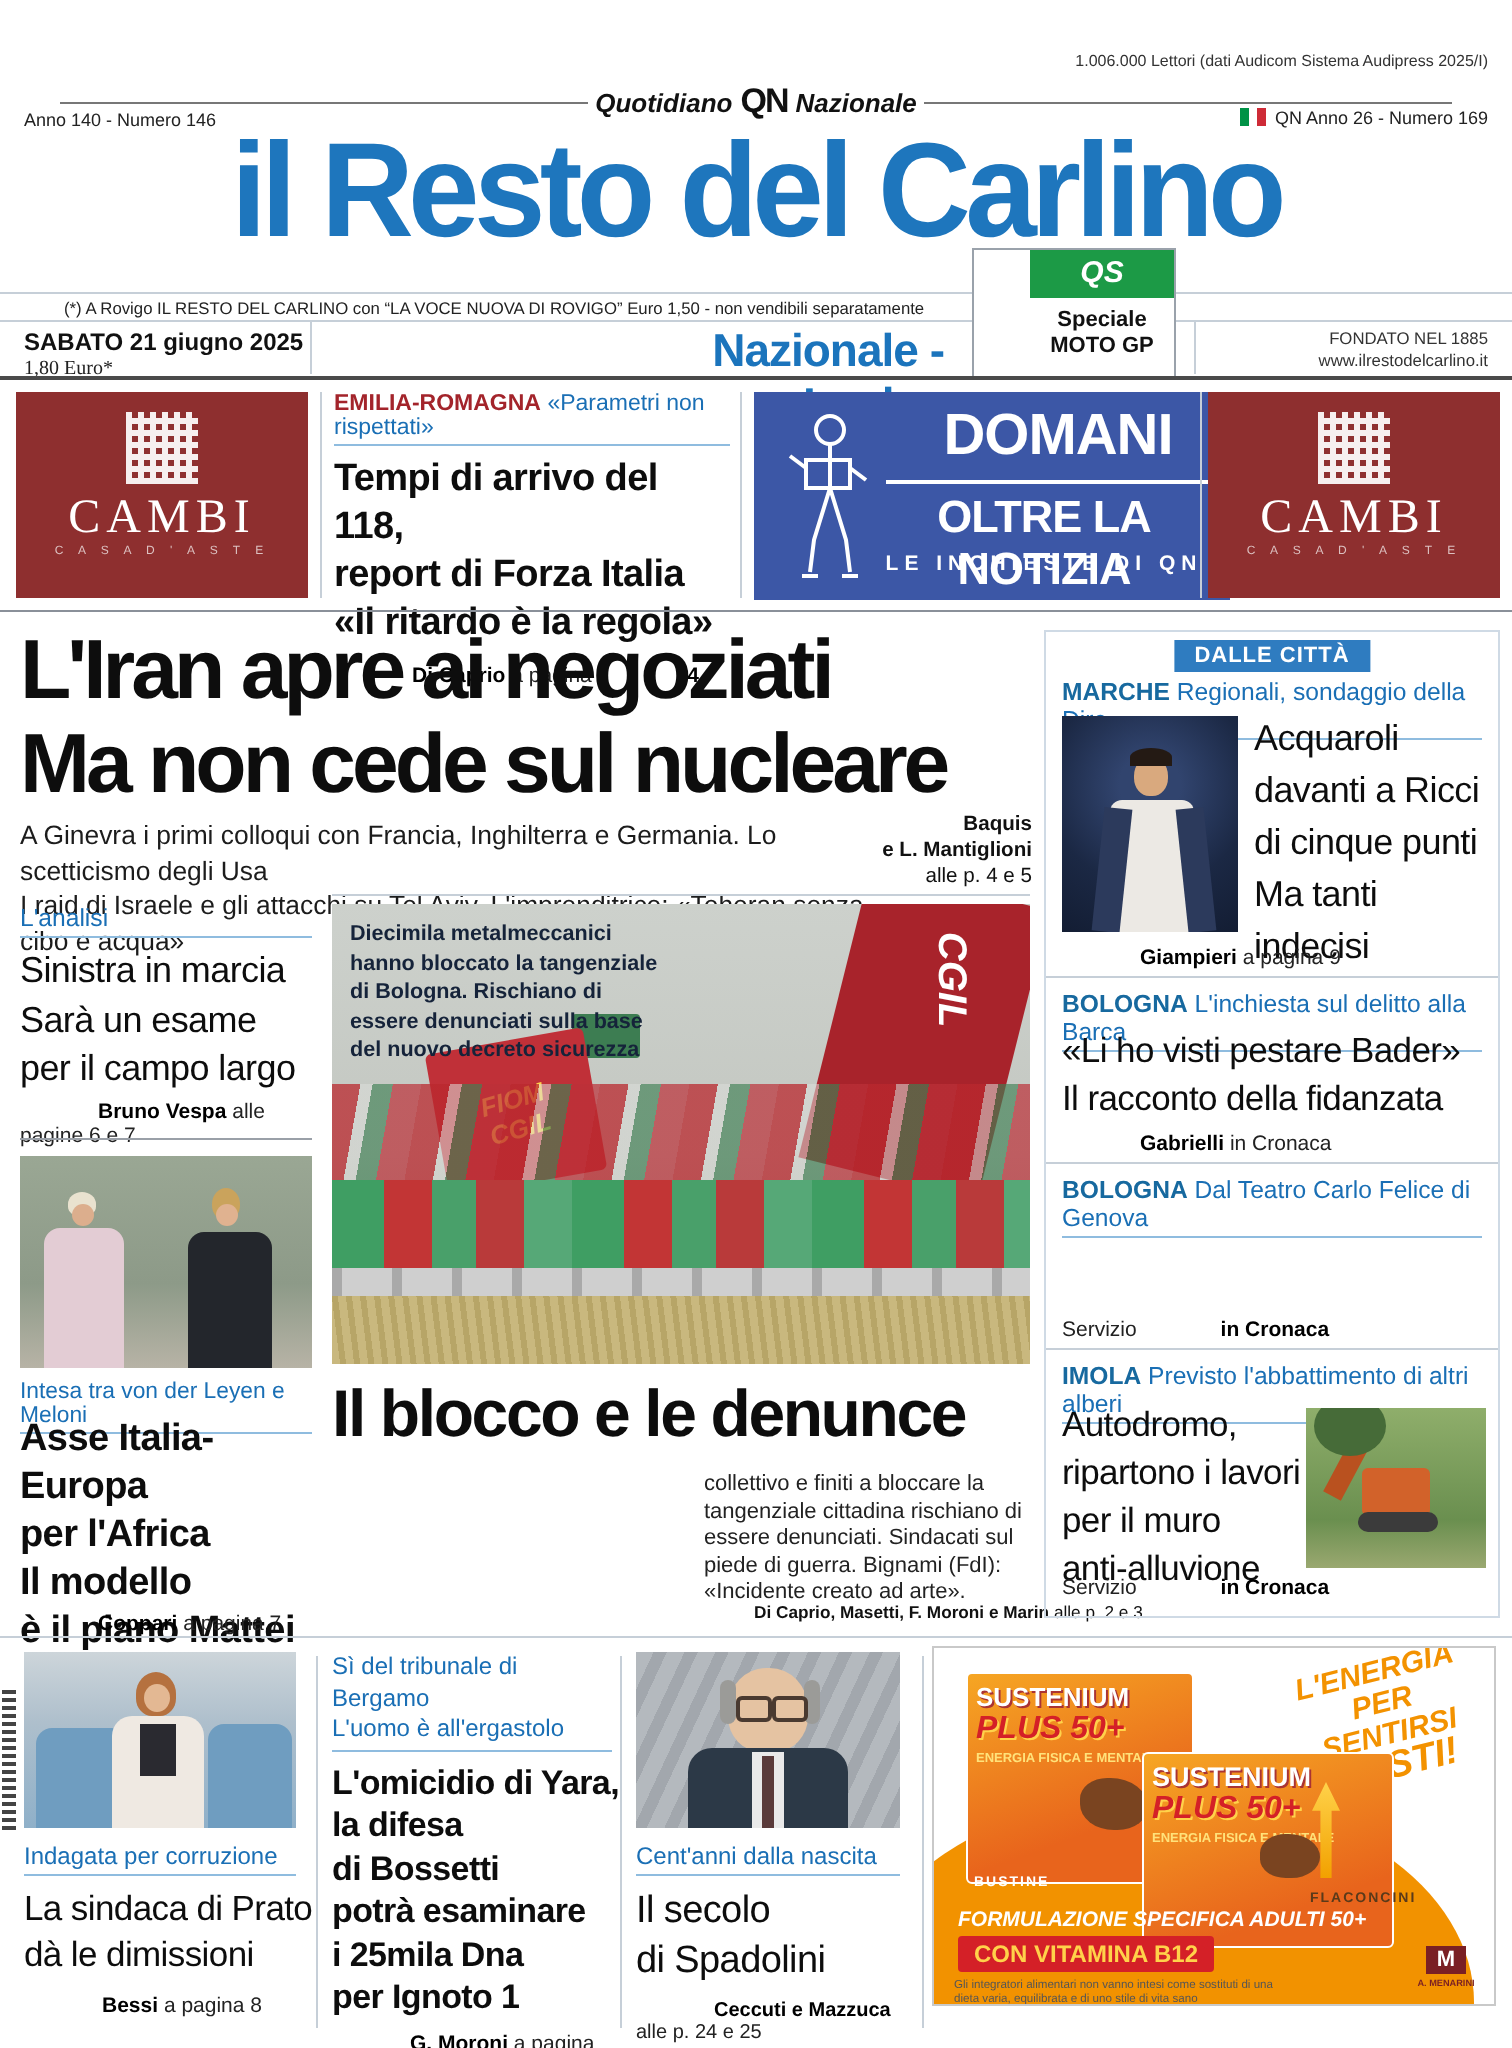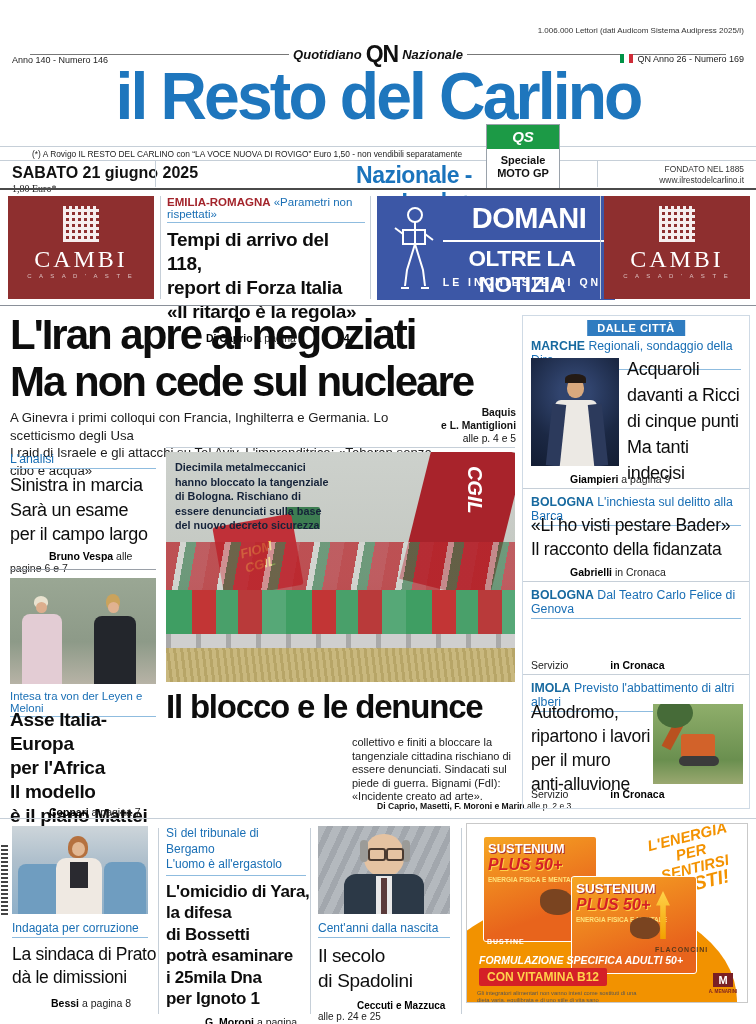--- a/index.html
+++ b/index.html
@@ -37,44 +37,44 @@
 </head>
 <body>
 
 <div class="page">
 
   <div class="abs" style="top:26px;right:12px;font-size:8px;color:#333;">1.006.000 Lettori  (dati Audicom Sistema Audipress 2025/I)</div>
 
   <div class="abs" style="top:41px;left:30px;right:30px;display:flex;align-items:center;gap:4px;">
     <div style="flex:1;height:1px;background:#777;"></div>
     <span style="font-size:13px;font-weight:700;font-style:italic;">Quotidiano</span>
-    <span style="font-size:23px;font-weight:900;letter-spacing:-1px;">QN</span>
+    <span style="font-size:17px;font-weight:900;letter-spacing:-1px;">QN</span>
     <span style="font-size:13px;font-weight:700;font-style:italic;">Nazionale</span>
     <div style="flex:1;height:1px;background:#777;"></div>
   </div>
 
   <div class="abs" style="top:55px;left:12px;font-size:9px;color:#222;">Anno 140 - Numero 146</div>
   <div class="abs" style="top:54px;right:12px;font-size:9px;color:#222;">
     <span class="flagit"></span><span>QN Anno 26 - Numero 169</span>
   </div>
 
   <div class="abs mast" style="top:58px;left:0;right:0;text-align:center;font-size:67px;line-height:76px;">il Resto del Carlino</div>
 
   <div class="hair" style="top:146px;left:0;right:0;height:1px;"></div>
   <div class="abs" style="top:149px;left:32px;font-size:8.4px;color:#222;">(*) A Rovigo IL RESTO DEL CARLINO con “LA VOCE NUOVA DI ROVIGO” Euro 1,50 - non vendibili separatamente</div>
 
   <div class="hair" style="top:160px;left:0;right:0;height:1px;"></div>
   <div class="abs" style="top:164px;left:12px;">
-    <div style="font-size:16px;font-weight:800;">SABATO 21 giugno 2025</div>
+    <div style="font-size:12px;font-weight:800;">SABATO 21 giugno 2025</div>
     <div style="font-size:10px;color:#222;margin-top:1px;font-family:Liberation Serif, serif;">1,80 Euro*</div>
   </div>
   <div class="vline" style="top:160px;left:155px;height:27px;"></div>
   <div class="abs" style="top:162px;left:280px;width:192px;text-align:right;font-size:23px;font-weight:800;color:#1b74bc;letter-spacing:-0.5px;">Nazionale - Imola+</div>
 
-  <div class="abs qs" style="top:124px;left:486px;width:72px;height:63px;">
+  <div class="abs qs" style="top:124px;left:486px;width:72px;height:63px;padding-left:28px;">
     <div class="top">QS</div>
     <div class="bot">
       <div>Speciale</div>
       <div>MOTO GP</div>
     </div>
   </div>
   <div class="vline" style="top:160px;left:597px;height:27px;"></div>
   <div class="abs" style="top:164px;right:12px;width:160px;text-align:right;font-size:8.4px;line-height:11px;color:#333;">
     <div>FONDATO NEL 1885</div>
     <div>www.ilrestodelcarlino.it</div>

